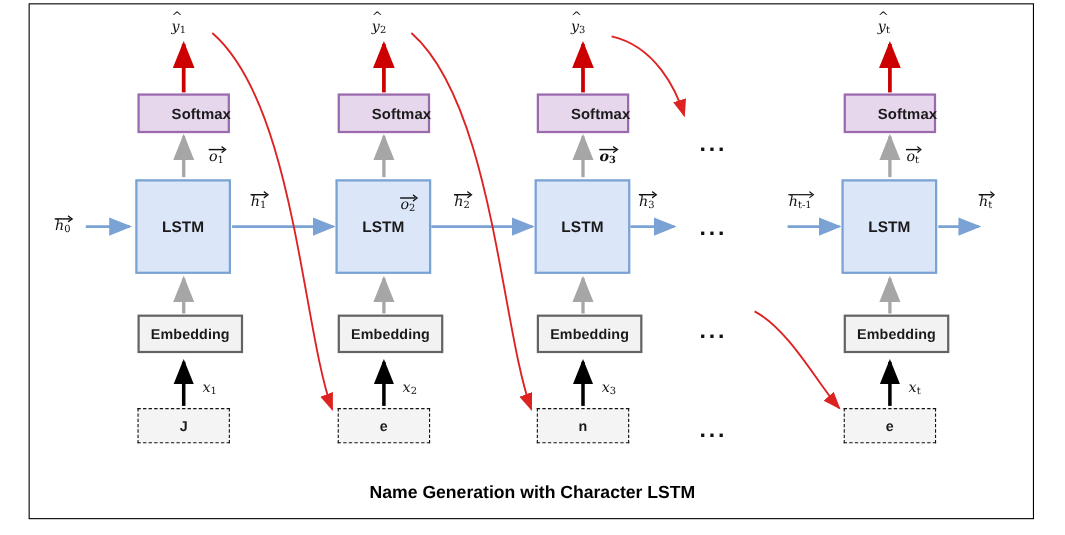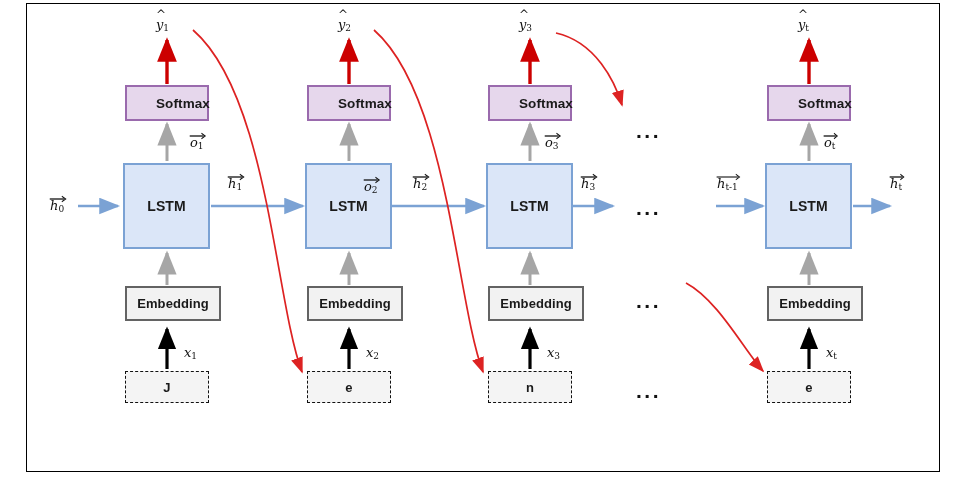--- a/index.html
+++ b/index.html
@@ -237,21 +237,21 @@
     </div>
 
     <div class="blk blk-softmax" style="left:488px;top:85px;">Softmax</div>
     <div class="blk blk-lstm" style="left:486px;top:163px;">LSTM</div>
     <div class="blk blk-embed" style="left:488px;top:286px;">Embedding</div>
     <div class="blk blk-char" style="left:488px;top:371px;">n</div>
 
     <div class="mlab" style="left:519px;top:17px;">
       <span class="hatw"><span class="hat">^</span><i>y</i></span><span class="sub">3</span>
     </div>
-    <div class="mlab" style="left:545px;top:133px;">
+    <div class="mlab" style="left:545px;top:133px;font-weight:bold;">
       <span class="vecwrap"><span class="bar">
         <svg viewBox="0 0 24 7" preserveAspectRatio="none">
           <line x1="1" y1="4" x2="20" y2="4" stroke="#111" stroke-width="1.3"></line>
           <path d="M17,1.2 L22,4 L17,6.8" fill="none" stroke="#111" stroke-width="1.3"></path>
         </svg>
           </span>
         <i>o</i><span class="sub">3</span>
       </span>
     </div>
     <div class="mlab" style="left:581px;top:174px;">
@@ -308,15 +308,16 @@
           <path d="M17,1.2 L22,4 L17,6.8" fill="none" stroke="#111" stroke-width="1.3"></path>
         </svg>
           </span>
         <i>h</i><span class="sub">t</span>
       </span>
     </div>
     <div class="mlab" style="left:826px;top:345px;">
       <i>x</i><span class="sub">t</span>
     </div>
 
+    <div class="caption" style="left:0;top:440px;">Name Generation with Character LSTM</div>
 
   </div>
 </div>
 
 </body></html>

